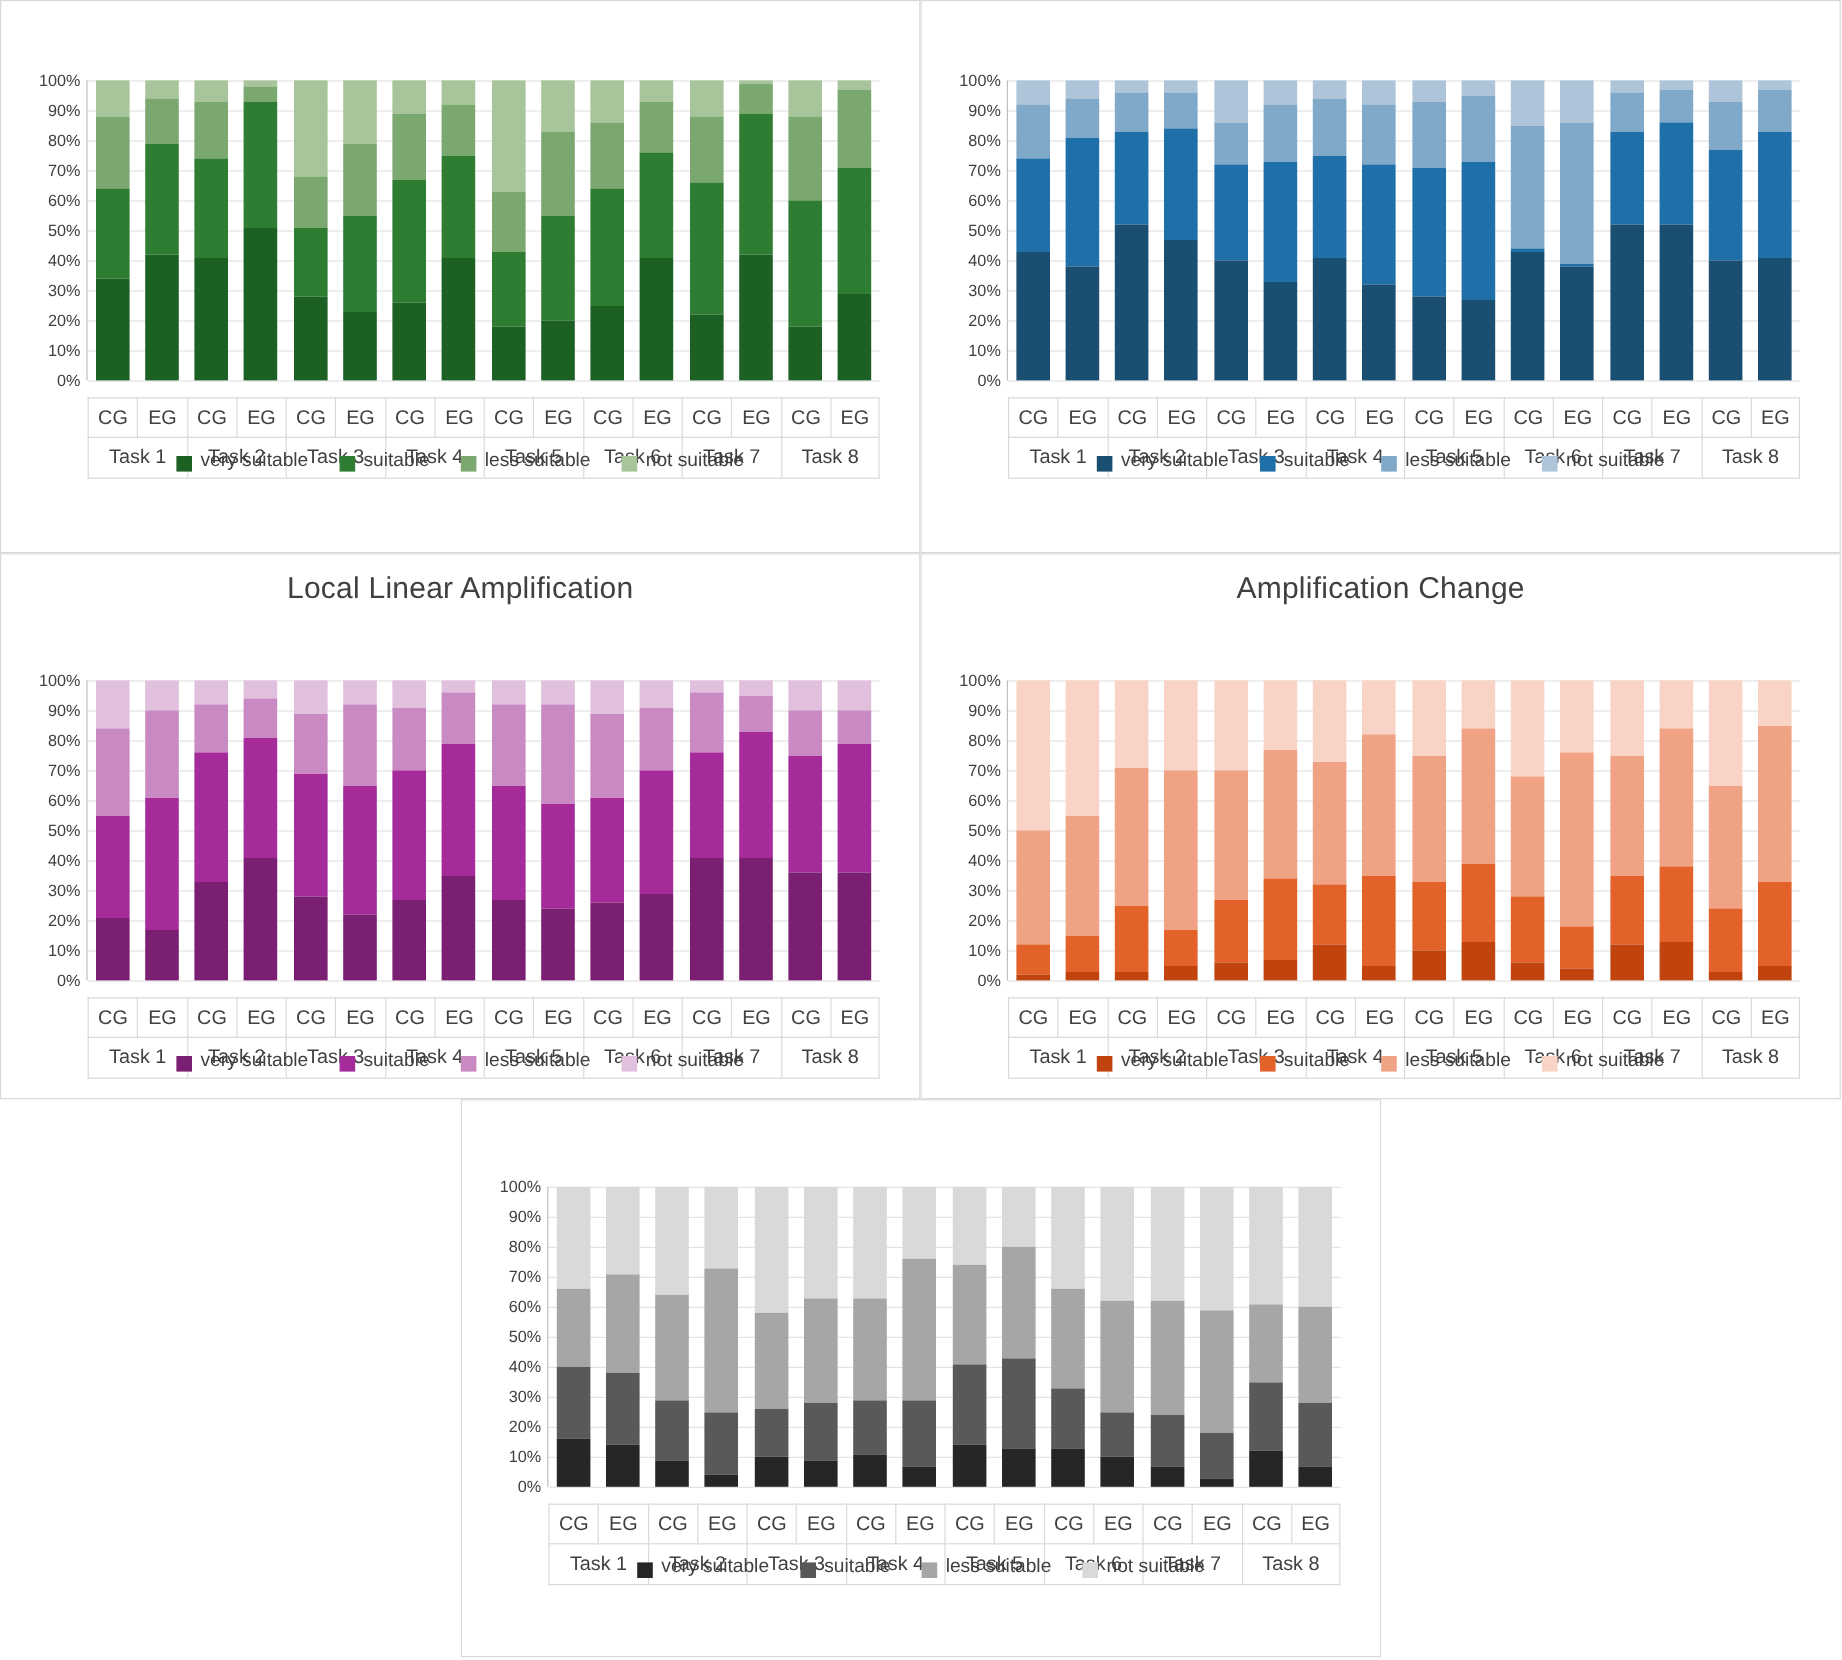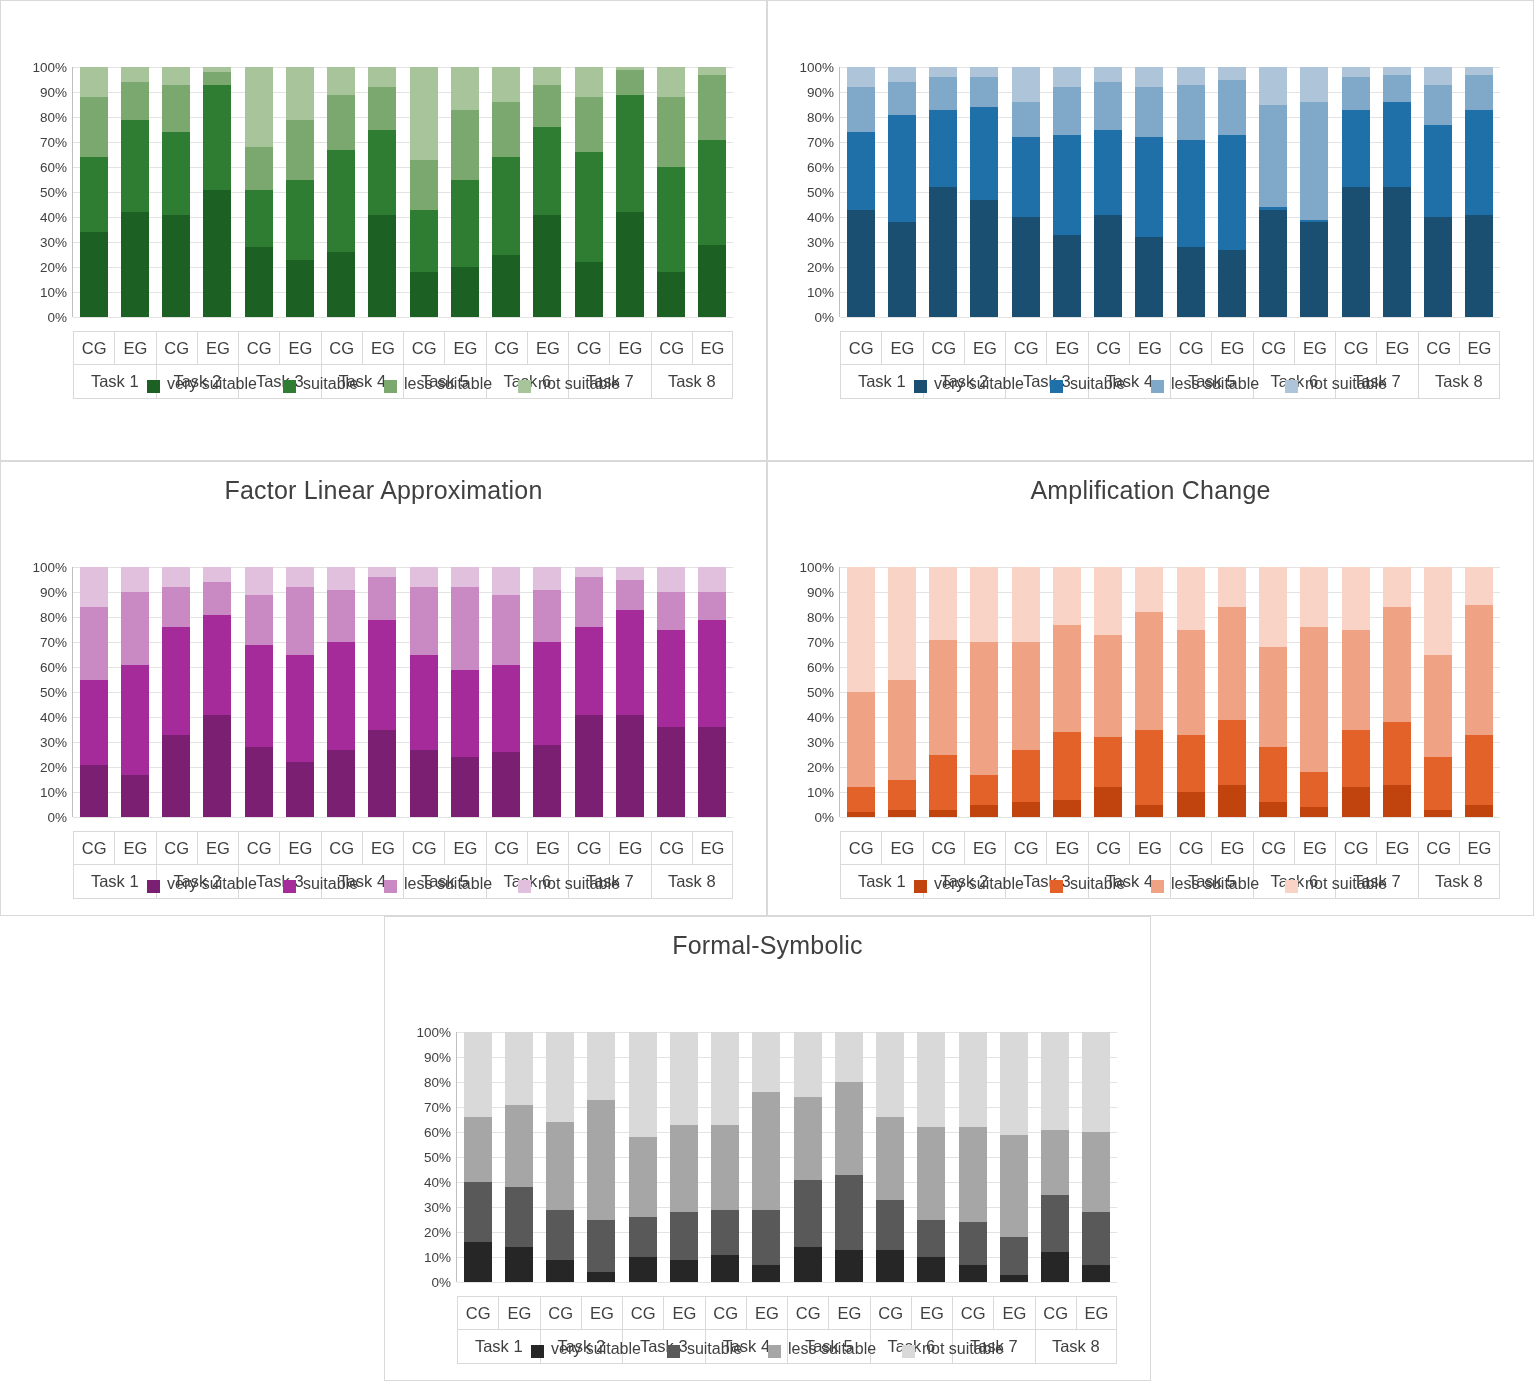--- a/index.html
+++ b/index.html
@@ -365,21 +365,21 @@
           </div>
           <div class="leg">
             <span class="swatch" style="background: rgb(174, 196, 217);"></span>
             <span>not suitable</span>
           </div>
         </div>
       </div>
   </div>
 
   <div class="panel p-mid">
-    <div class="title">Factor Linear Approximation</div>
+    <div class="title">Local Linear Amplification</div>
     <div class="chart" id="chart2" style="height: 409px;">
         <div class="gridline" style="top: 62px; left: 72px; width: 660px;"></div>
         <div class="ylab" style="top: 62px; left: 8px; width: 58px;">100%</div>
         <div class="gridline" style="top: 87px; left: 72px; width: 660px;"></div>
         <div class="ylab" style="top: 87px; left: 8px; width: 58px;">90%</div>
         <div class="gridline" style="top: 112px; left: 72px; width: 660px;"></div>
         <div class="ylab" style="top: 112px; left: 8px; width: 58px;">80%</div>
         <div class="gridline" style="top: 137px; left: 72px; width: 660px;"></div>
         <div class="ylab" style="top: 137px; left: 8px; width: 58px;">70%</div>
         <div class="gridline" style="top: 162px; left: 72px; width: 660px;"></div>
@@ -707,21 +707,20 @@
           </div>
           <div class="leg">
             <span class="swatch" style="background: rgb(249, 212, 198);"></span>
             <span>not suitable</span>
           </div>
         </div>
       </div>
   </div>
 
   <div class="panel p-bottom">
-    <div class="title">Formal-Symbolic</div>
     <div class="chart" id="chart4" style="height: 419px;">
         <div class="gridline" style="top: 72px; left: 72px; width: 660px;"></div>
         <div class="ylab" style="top: 72px; left: 8px; width: 58px;">100%</div>
         <div class="gridline" style="top: 97px; left: 72px; width: 660px;"></div>
         <div class="ylab" style="top: 97px; left: 8px; width: 58px;">90%</div>
         <div class="gridline" style="top: 122px; left: 72px; width: 660px;"></div>
         <div class="ylab" style="top: 122px; left: 8px; width: 58px;">80%</div>
         <div class="gridline" style="top: 147px; left: 72px; width: 660px;"></div>
         <div class="ylab" style="top: 147px; left: 8px; width: 58px;">70%</div>
         <div class="gridline" style="top: 172px; left: 72px; width: 660px;"></div>

